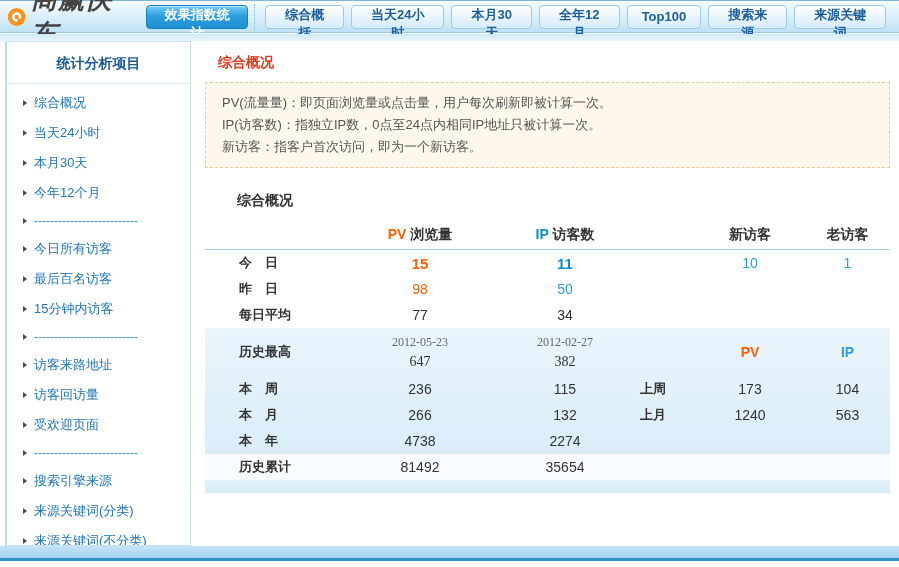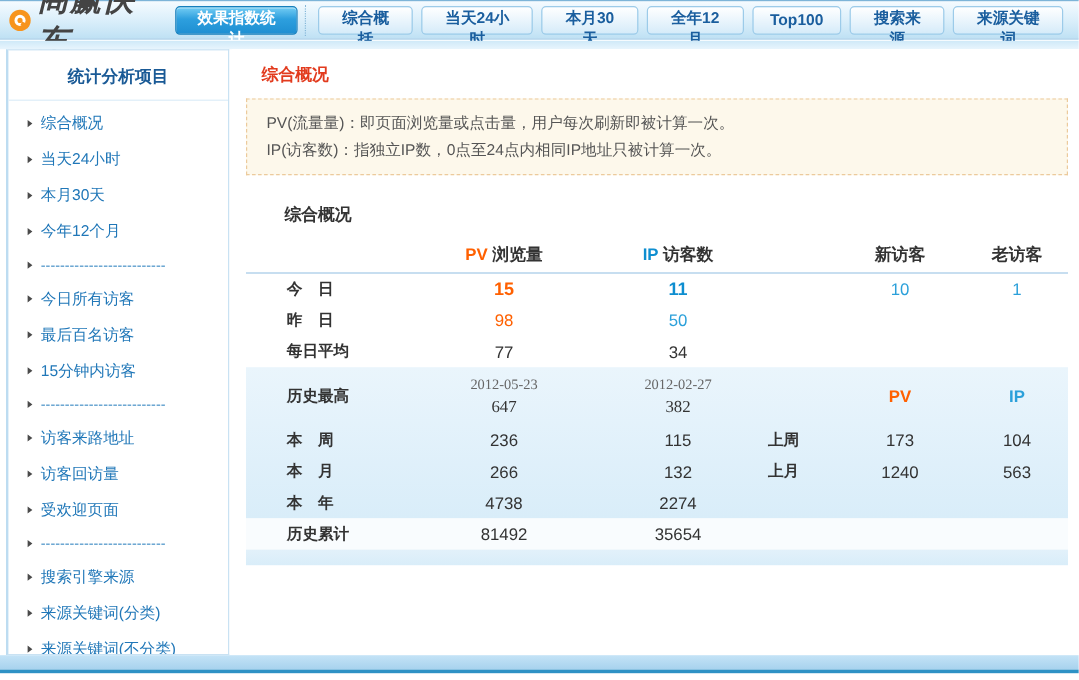--- a/index.html
+++ b/index.html
@@ -214,20 +214,21 @@
 
 </ul>
 </div>
 
 <div class="main">
   <div class="page-title">综合概况</div>
 
   <div class="info-box">
     <div>PV(流量量)：即页面浏览量或点击量，用户每次刷新即被计算一次。</div>
     <div>IP(访客数)：指独立IP数，0点至24点内相同IP地址只被计算一次。</div>
+    <div>新访客：指客户首次访问，即为一个新访客。</div>
   </div>
 
   <div class="section-title">综合概况</div>
 
   <div class="stat-table">
 
     <div class="trow thead">
       <div class="c-label"></div>
       <div class="c-pv"><span class="orange">PV</span><span> 浏览量</span></div>
       <div class="c-ip"><span class="blue">IP</span><span> 访客数</span></div>

